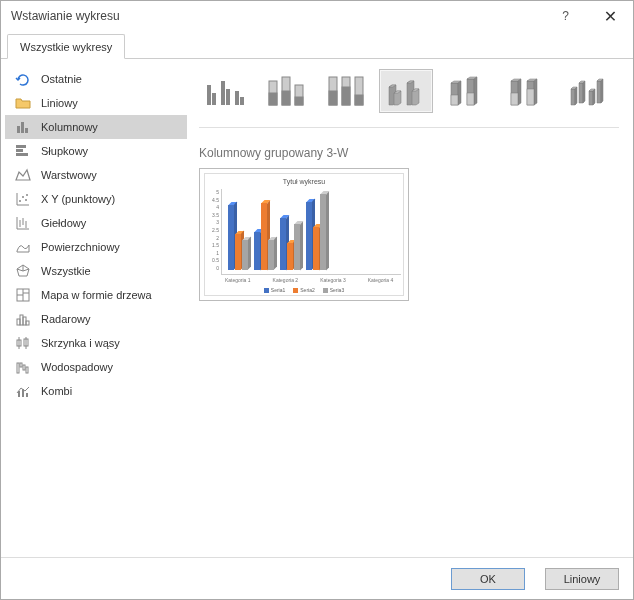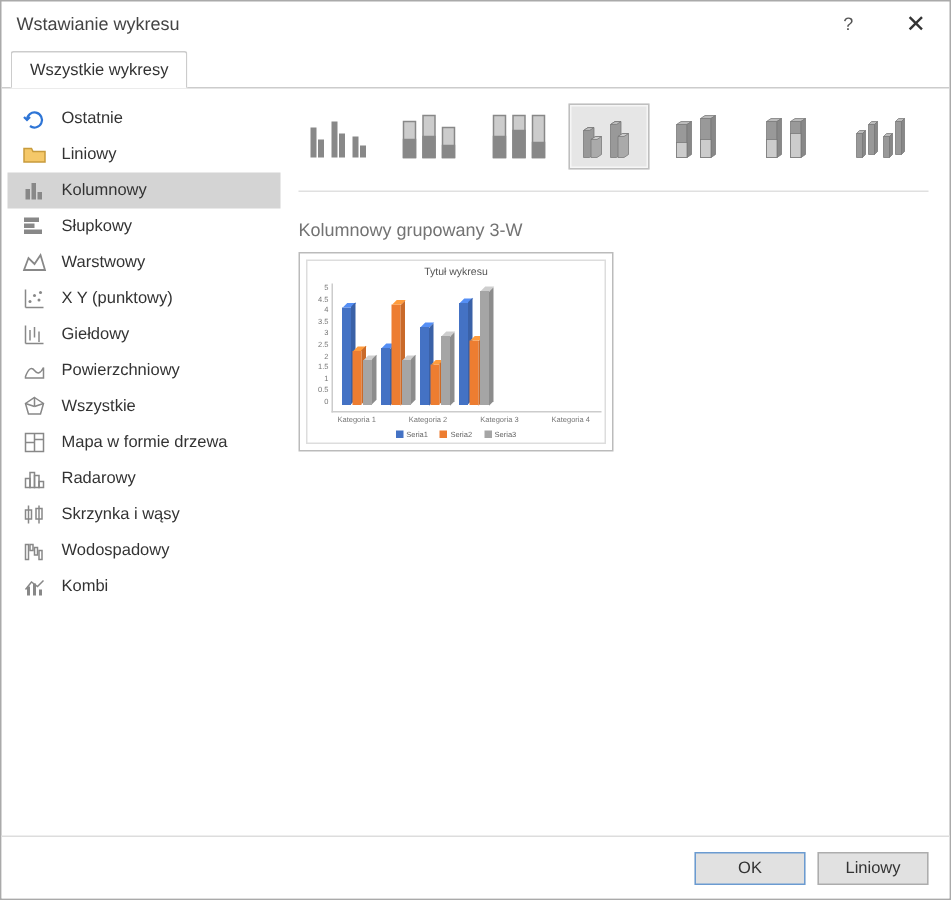--- a/index.html
+++ b/index.html
@@ -44,21 +44,21 @@
   .bar3d { width: 6px; position:relative; }
   .bar3d .front { width:100%; }
   .bar3d .top { position:absolute; width:100%; height:3px; top:-3px; left:2px; transform: skewX(-45deg); }
   .bar3d .side { position:absolute; width:3px; height:100%; top:-1.5px; right:-3px; transform: skewY(-45deg); filter: brightness(0.85); }
   .xcat { display:flex; font-size:5px; color:#777; padding-left:18px; gap:22px; margin-top:2px;}
   .legend { display:flex; justify-content:center; gap:8px; font-size:5px; color:#666; margin-top:4px; }
   .legend span::before { content:""; display:inline-block; width:5px; height:5px; margin-right:2px; vertical-align:middle;}
   .lg1::before{ background:#4472c4;} .lg2::before{background:#ed7d31;} .lg3::before{background:#a5a5a5;}
 
   
-  .footer { position:absolute; bottom:0; left:0; right:0; height:42px; border-top:1px solid #ddd; display:flex; align-items:center; justify-content:flex-end; gap:8px; padding: 0 14px; background:#fff;}
+  .footer { position:absolute; bottom:0; left:0; right:0; height:42px; border-top:1px solid #ddd; display:flex; align-items:center; justify-content:flex-end; gap:20px; padding: 0 14px; background:#fff;}
   .footer button { min-width: 74px; height: 22px; font-size:11px; border:1px solid #adadad; background:#e1e1e1; color:#333; }
   .footer button.primary { border:1px solid #6b9bd1; background:#e1e1e1; }
 
 </style>
 </head>
 <body>
 
 <div class="titlebar">
   <span>Wstawianie wykresu</span>
   <span class="spacer"></span>

